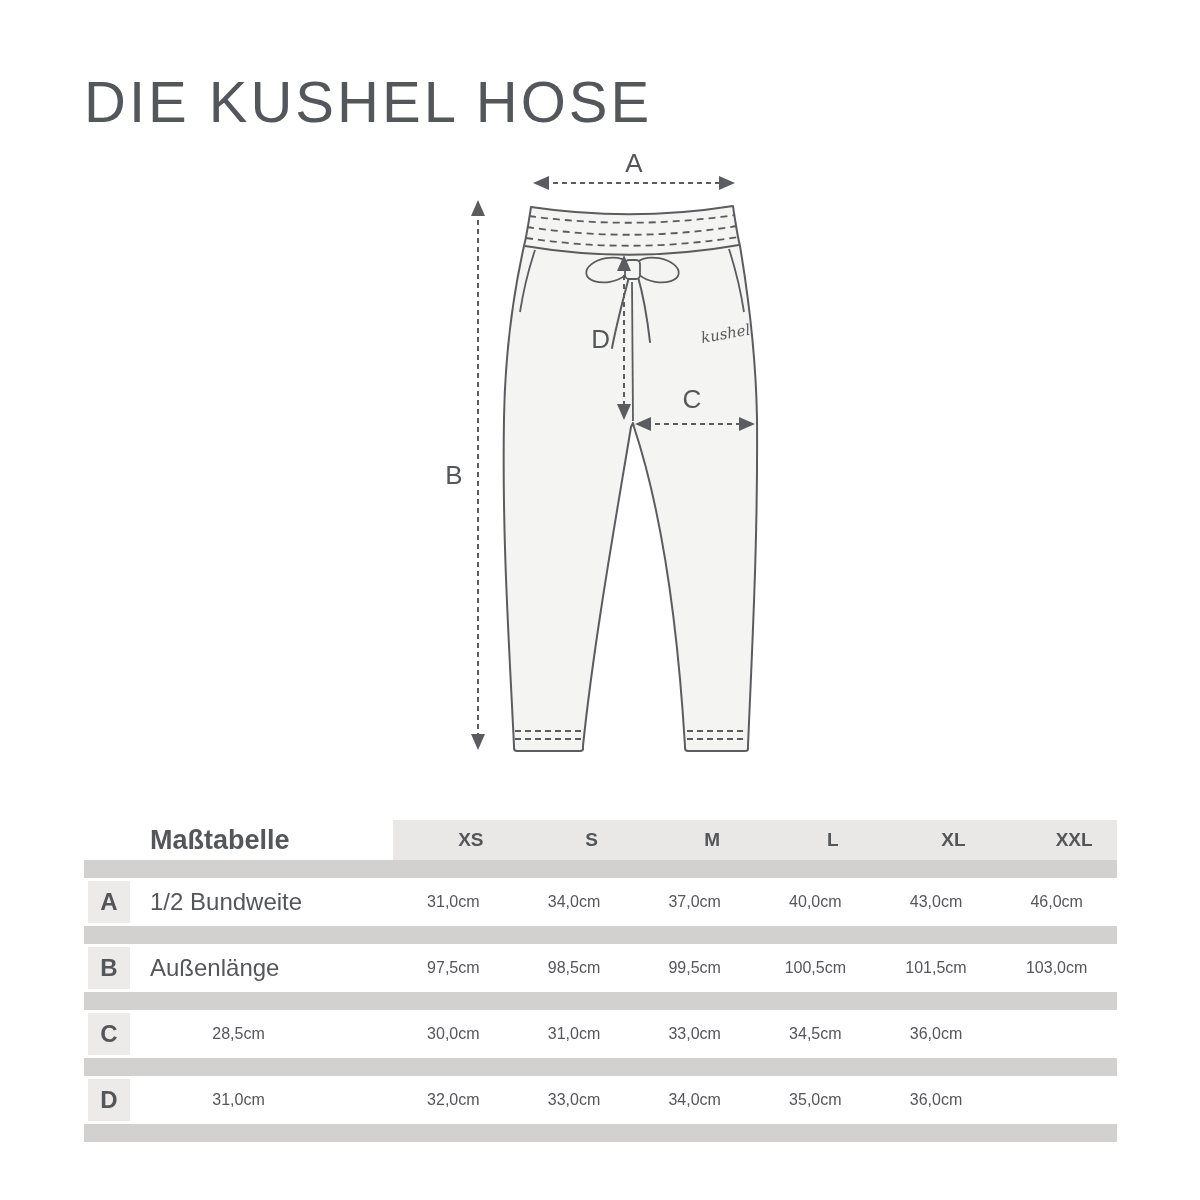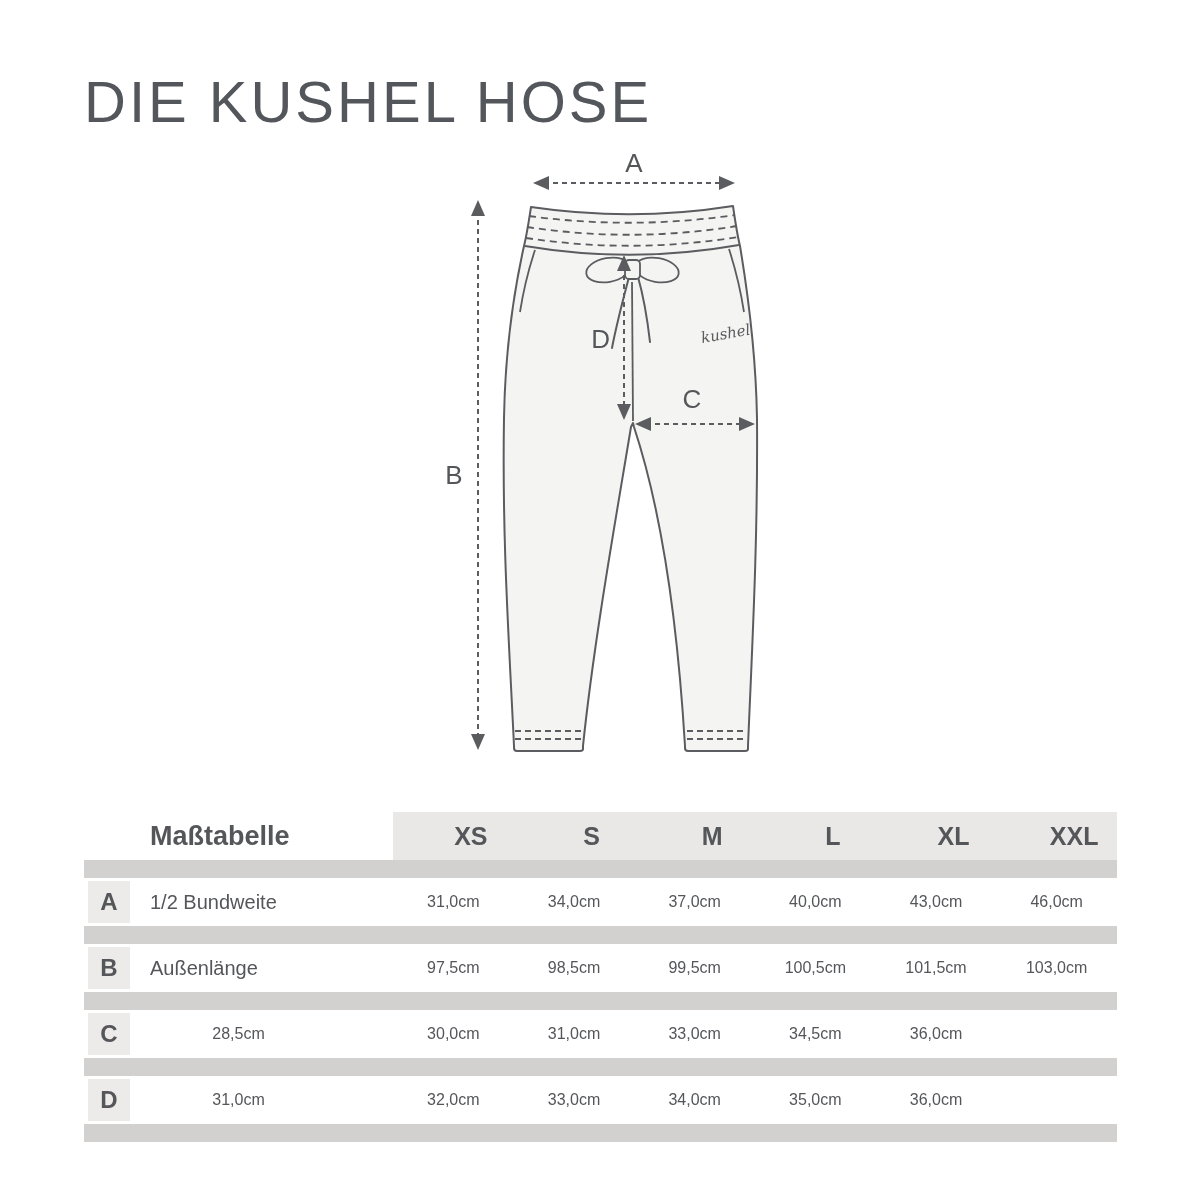--- a/index.html
+++ b/index.html
@@ -24,29 +24,29 @@
   .measure{fill:none;stroke:var(--line);stroke-width:2;stroke-dasharray:5 4;}
   .mlabel{font-family:"Liberation Sans",sans-serif;font-size:26px;font-weight:500;fill:#54565a;}
   .bowpart{fill:var(--pants);stroke:var(--line);stroke-width:1.8;}
   .bowtail{fill:none;stroke:var(--line);stroke-width:2;stroke-linecap:round;}
   .logo{font-family:"DejaVu Serif",serif;font-style:italic;font-size:15px;fill:#5b5c60;}
   .arrhead{fill:var(--line);}
 
   
   .table{position:absolute;left:84px;top:812px;width:1033px;}
   .grid{display:grid;grid-template-columns:309px repeat(6,1fr);align-items:center;}
-  .thead{height:48px;}
+  .thead{height:40px;margin-top:8px;}
   .th-label{font-size:27px;font-weight:bold;padding-left:66px;color:#54565a;}
   .th-size{background:var(--cell);align-self:stretch;display:flex;align-items:center;
-    justify-content:center;font-size:25px;font-weight:bold;color:#54565a;padding-left:35px;}
+    justify-content:center;font-size:19px;font-weight:bold;color:#54565a;padding-left:35px;}
   .stripe{height:18px;background:var(--stripe);}
   .trow{height:48px;position:relative;background:#fff;}
   .badge{position:absolute;left:4px;top:3px;width:42px;height:42px;background:var(--cellb);
     display:flex;align-items:center;justify-content:center;font-size:24px;font-weight:bold;color:#54565a;}
-  .rlabel{font-size:20px;padding-left:66px;white-space:nowrap;}
+  .rlabel{font-size:24px;padding-left:66px;white-space:nowrap;}
   .val{font-size:16px;text-align:center;white-space:nowrap;}
 </style>
 </head>
 <body>
 
 <div class="page">
 
   <div class="title">DIE KUSHEL HOSE</div>
 
   <svg class="fig" viewBox="0 0 340 630">

